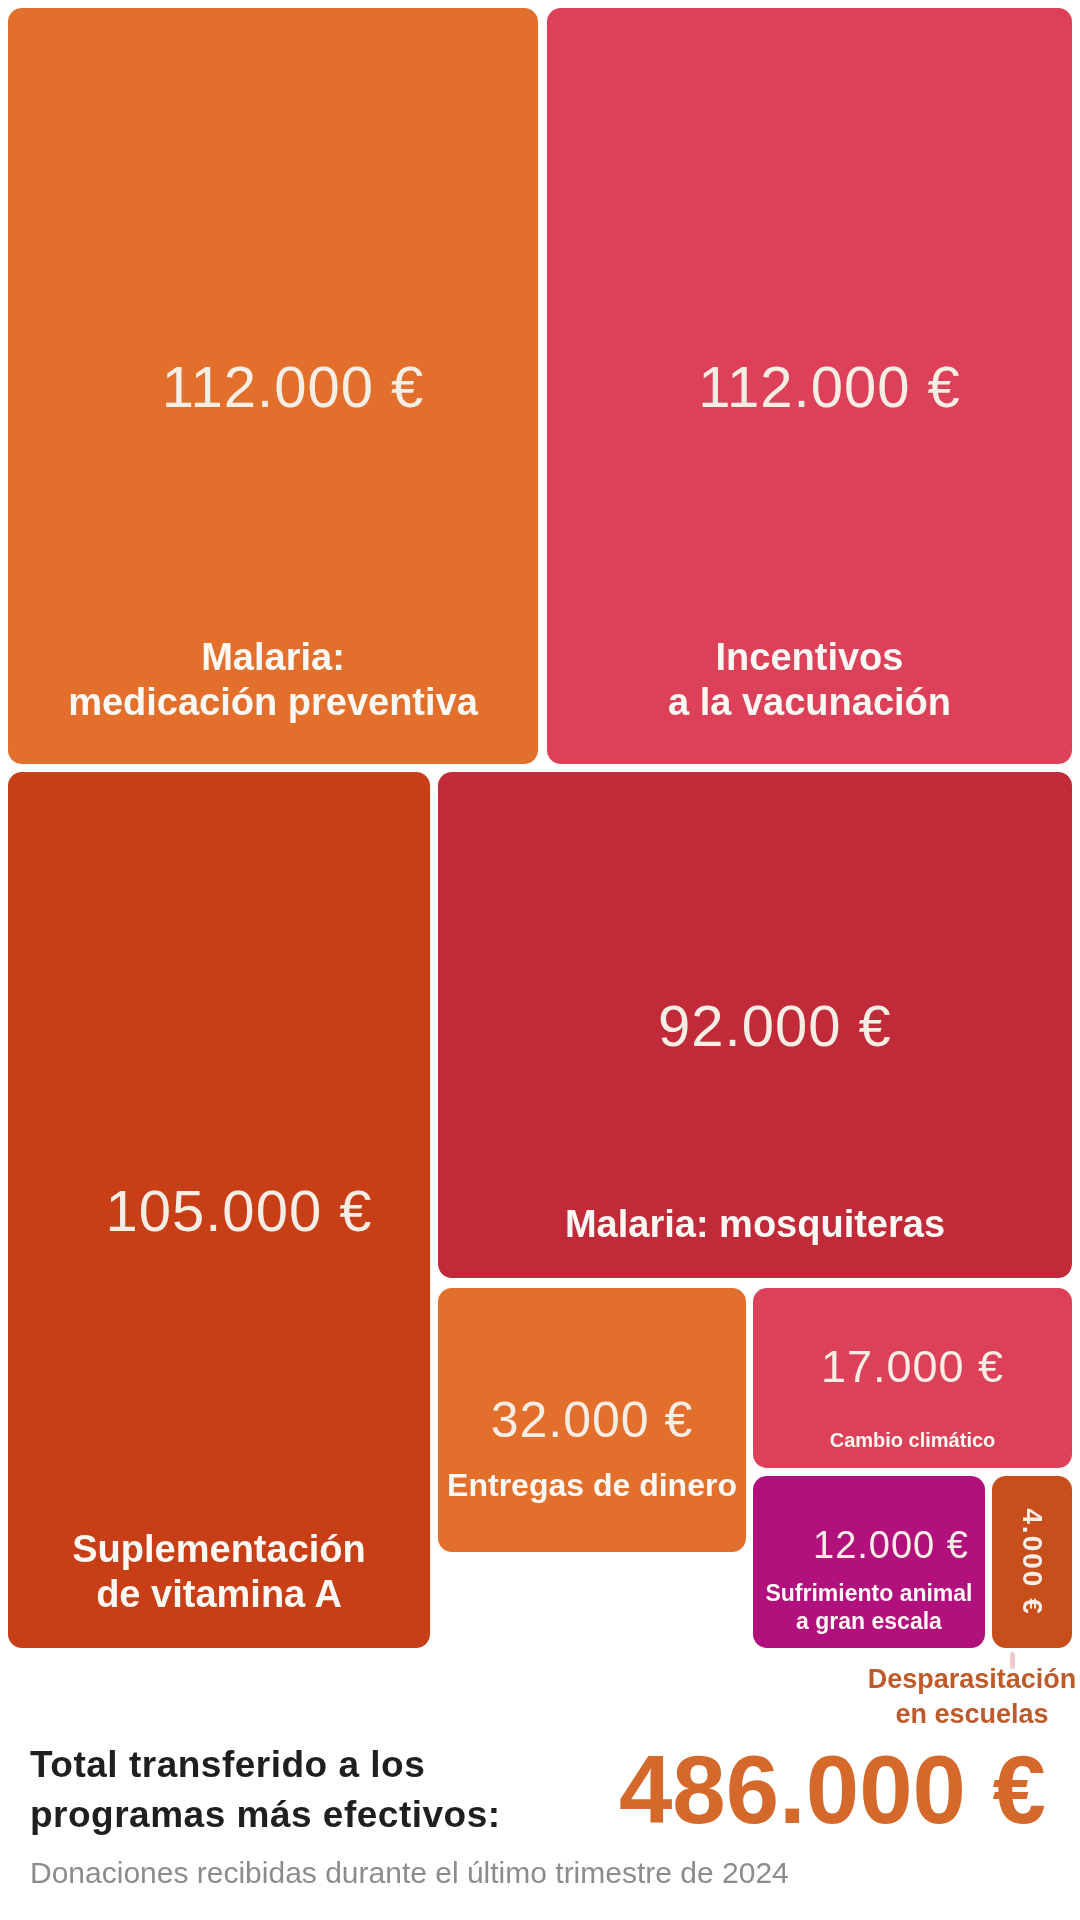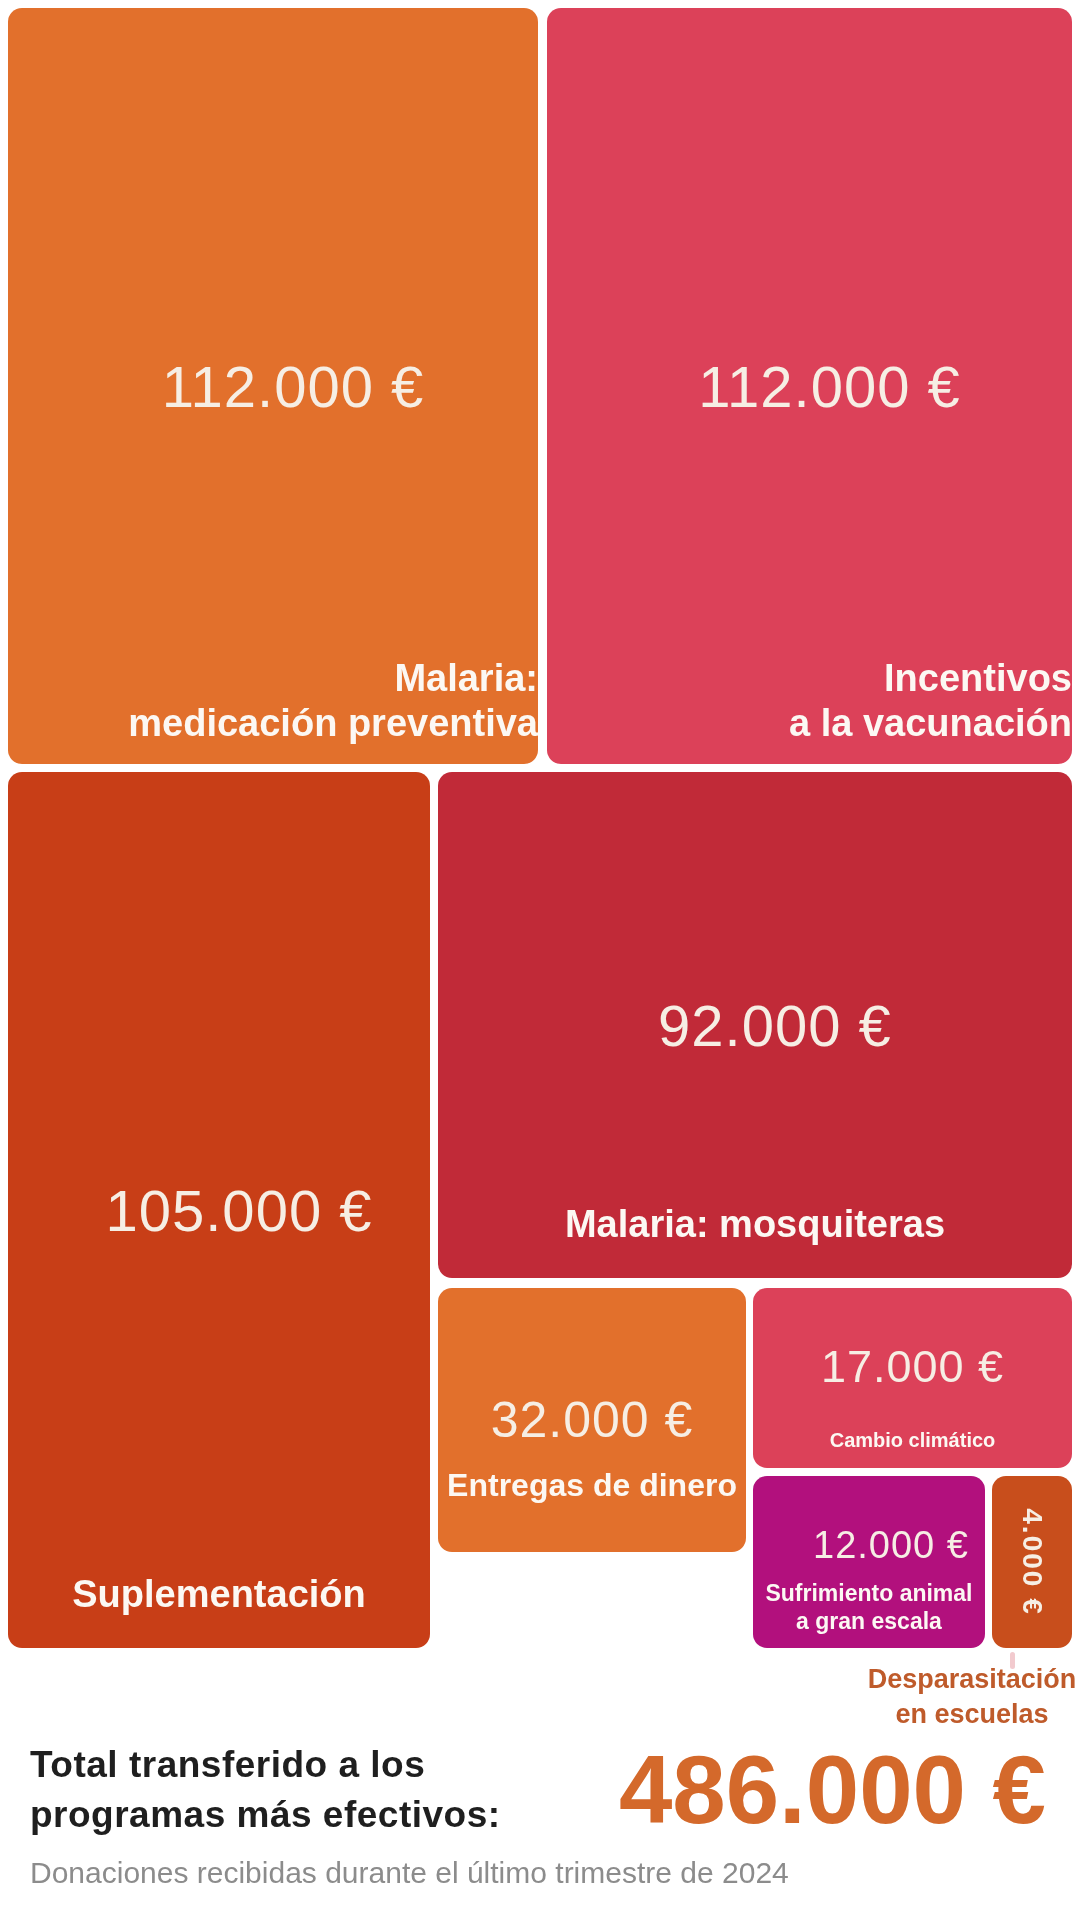--- a/index.html
+++ b/index.html
@@ -38,21 +38,21 @@
     line-height: 1.2;
   }
   .v58 { font-size: 58px; padding-left: 40px; }
   .v50 { font-size: 50px; }
   .v45 { font-size: 45px; }
   .v38 { font-size: 38px; }
   .l38 { font-size: 38px; }
   .l32 { font-size: 32px; margin-top: 10px; }
   .l28 { font-size: 20px; }
   .l23 { font-size: 23px; line-height: 1.25; margin-top: 36px; }
-  .pb38 { padding-bottom: 17px; text-align: right; }
+  .pb38 { padding-bottom: 38px; }
   .pb30 { padding-bottom: 30px; }
   .pb48 { padding-bottom: 48px; }
   .pb16 { padding-bottom: 16px; }
   .pb12 { padding-bottom: 12px; }
   .tile-value-vertical {
     position: absolute;
     top: 50%;
     left: 50%;
     transform: translate(-50%, -50%);
     writing-mode: vertical-rl;
@@ -134,20 +134,21 @@
     <div class="tile-label l38 pb38">
       <div>Incentivos</div>
       <div>a la vacunación</div>
     </div>
   </div>
 
   <div class="tile" style="left: 8px; top: 772px; width: 422px; height: 876px; background-color: rgb(200, 62, 23);">
     <div class="tile-value v58">105.000 €</div>
     <div class="tile-label l38 pb30">
       <div>Suplementación</div>
+      <div>de vitamina A</div>
     </div>
   </div>
 
   <div class="tile" style="left: 438px; top: 772px; width: 634px; height: 506px; background-color: rgb(193, 42, 56);">
     <div class="tile-value v58">92.000 €</div>
     <div class="tile-label l38 pb30">
       <div>Malaria: mosquiteras</div>
     </div>
   </div>
 

